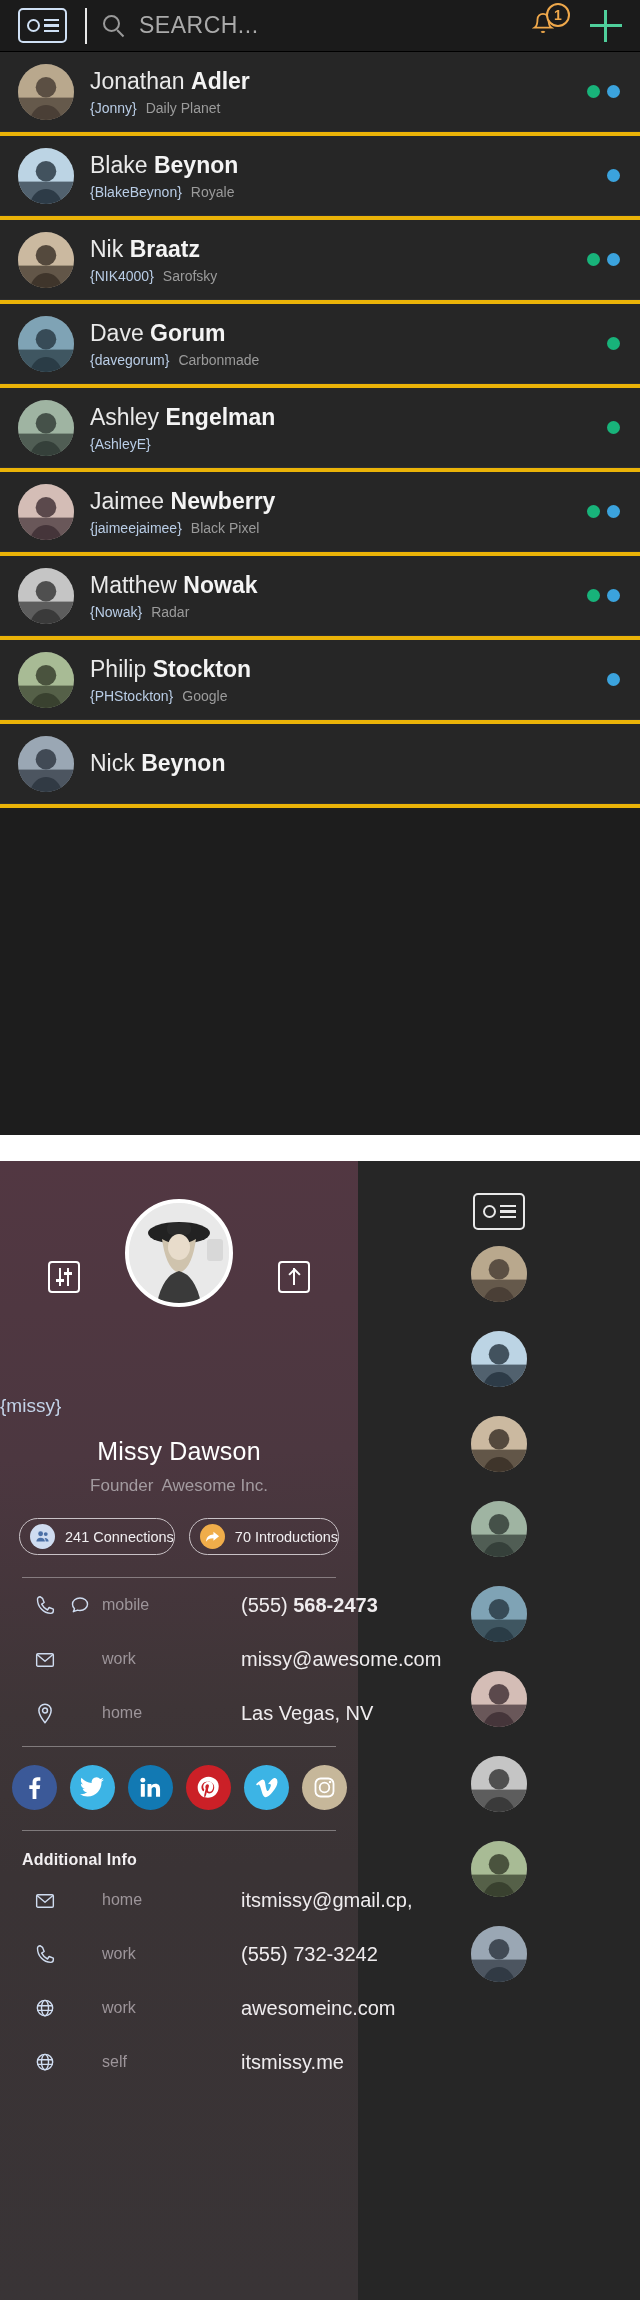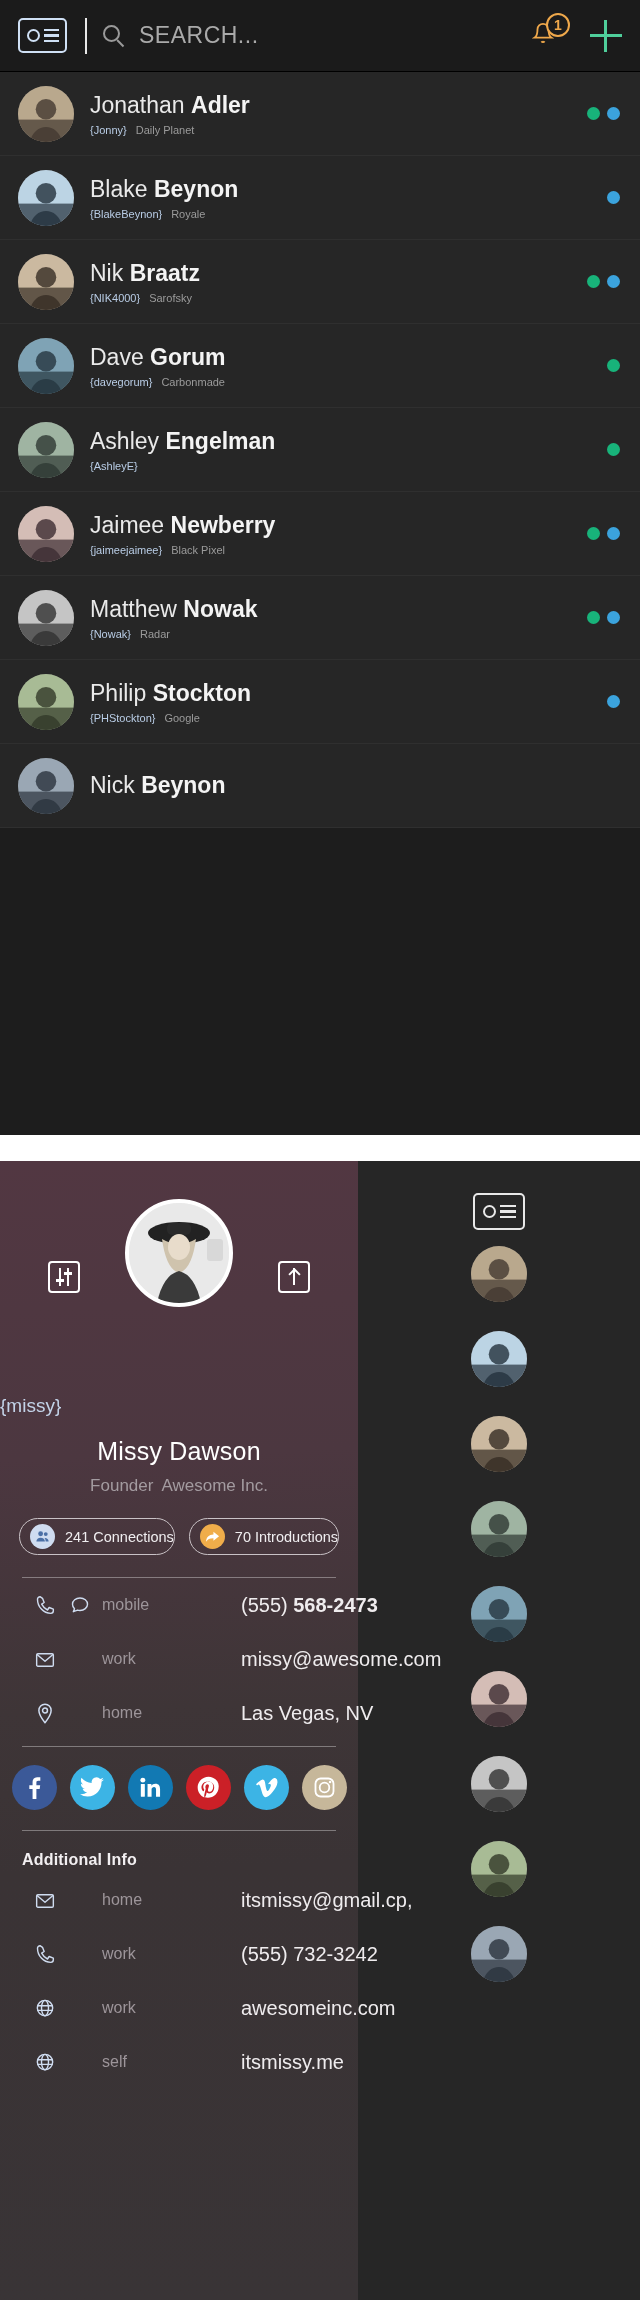--- a/index.html
+++ b/index.html
@@ -10,21 +10,21 @@
     -webkit-font-smoothing: antialiased;
   }
   .screen { width: 640px; height: 2300px; position: relative; overflow: hidden; background:#fff; }
 
   
   .panel-list {
     position: absolute; left: 0; top: 0; width: 640px; height: 1135px;
     background: #1d1d1d; overflow: hidden;
   }
   .topbar {
-    height: 72px; background: #1b1b1b; display: flex; align-items: center;
+    height: 52px; background: #1b1b1b; display: flex; align-items: center;
     padding: 0 18px; border-bottom: 1px solid #000;
   }
   .card-icon-box {
     width: 49px; height: 35px; border: 2.5px solid #cfe0f5; border-radius: 5px;
     display: flex; align-items: center; justify-content: center; gap: 4px;
     flex: 0 0 auto;
   }
   .card-icon-box .ci-circle {
     width: 13px; height: 13px; border: 2.5px solid #cfe0f5; border-radius: 50%;
   }
@@ -61,31 +61,31 @@
   .plus-btn i:first-child {
     position: absolute; left: 0; top: 14px; width: 32px; height: 3px; background: #4fcf9b;
   }
   .plus-btn i:last-child {
     position: absolute; left: 14px; top: 0; width: 3px; height: 32px; background: #4fcf9b;
   }
 
   
   .row {
     height: 84px; display: flex; align-items: center; padding: 0 20px 0 18px;
-    border-bottom: 1px solid #eab308; background: #262626; position: relative;
+    border-bottom: 5px solid #eab308; background: #262626; position: relative;
   }
   .row::after{ content:""; position:absolute; left:0; right:0; bottom:-1px; height:1px; background:#2f2f2f; }
   .avatar {
     width: 56px; height: 56px; border-radius: 50%; flex: 0 0 auto; overflow: hidden;
     background: #555; position: relative;
   }
   .row-text { flex: 1 1 auto; padding-left: 16px; min-width: 0; }
   .row-name { font-size: 23px; color: #e9e9e9; font-weight: 300; white-space: nowrap; }
   .row-name b { font-weight: 600; color: #f4f4f4; }
-  .row-sub { margin-top: 5px; font-size: 11px; white-space: nowrap; }
+  .row-sub { margin-top: 5px; font-size: 14px; white-space: nowrap; }
   .handle-tag { color: #b9cde6; font-weight: 300; }
   .company { color: #9b9b9b; margin-left: 9px; font-weight: 300; }
   .dots { display: flex; gap: 7px; align-items: center; flex: 0 0 auto; }
   .dot { width: 13px; height: 13px; border-radius: 50%; }
   .dot.green { background: #18b37a; }
   .dot.blue  { background: #3ba3dd; }
 
   .gap-white { position: absolute; left:0; top:1135px; width:640px; height:26px; background:#ffffff; }
 
   

